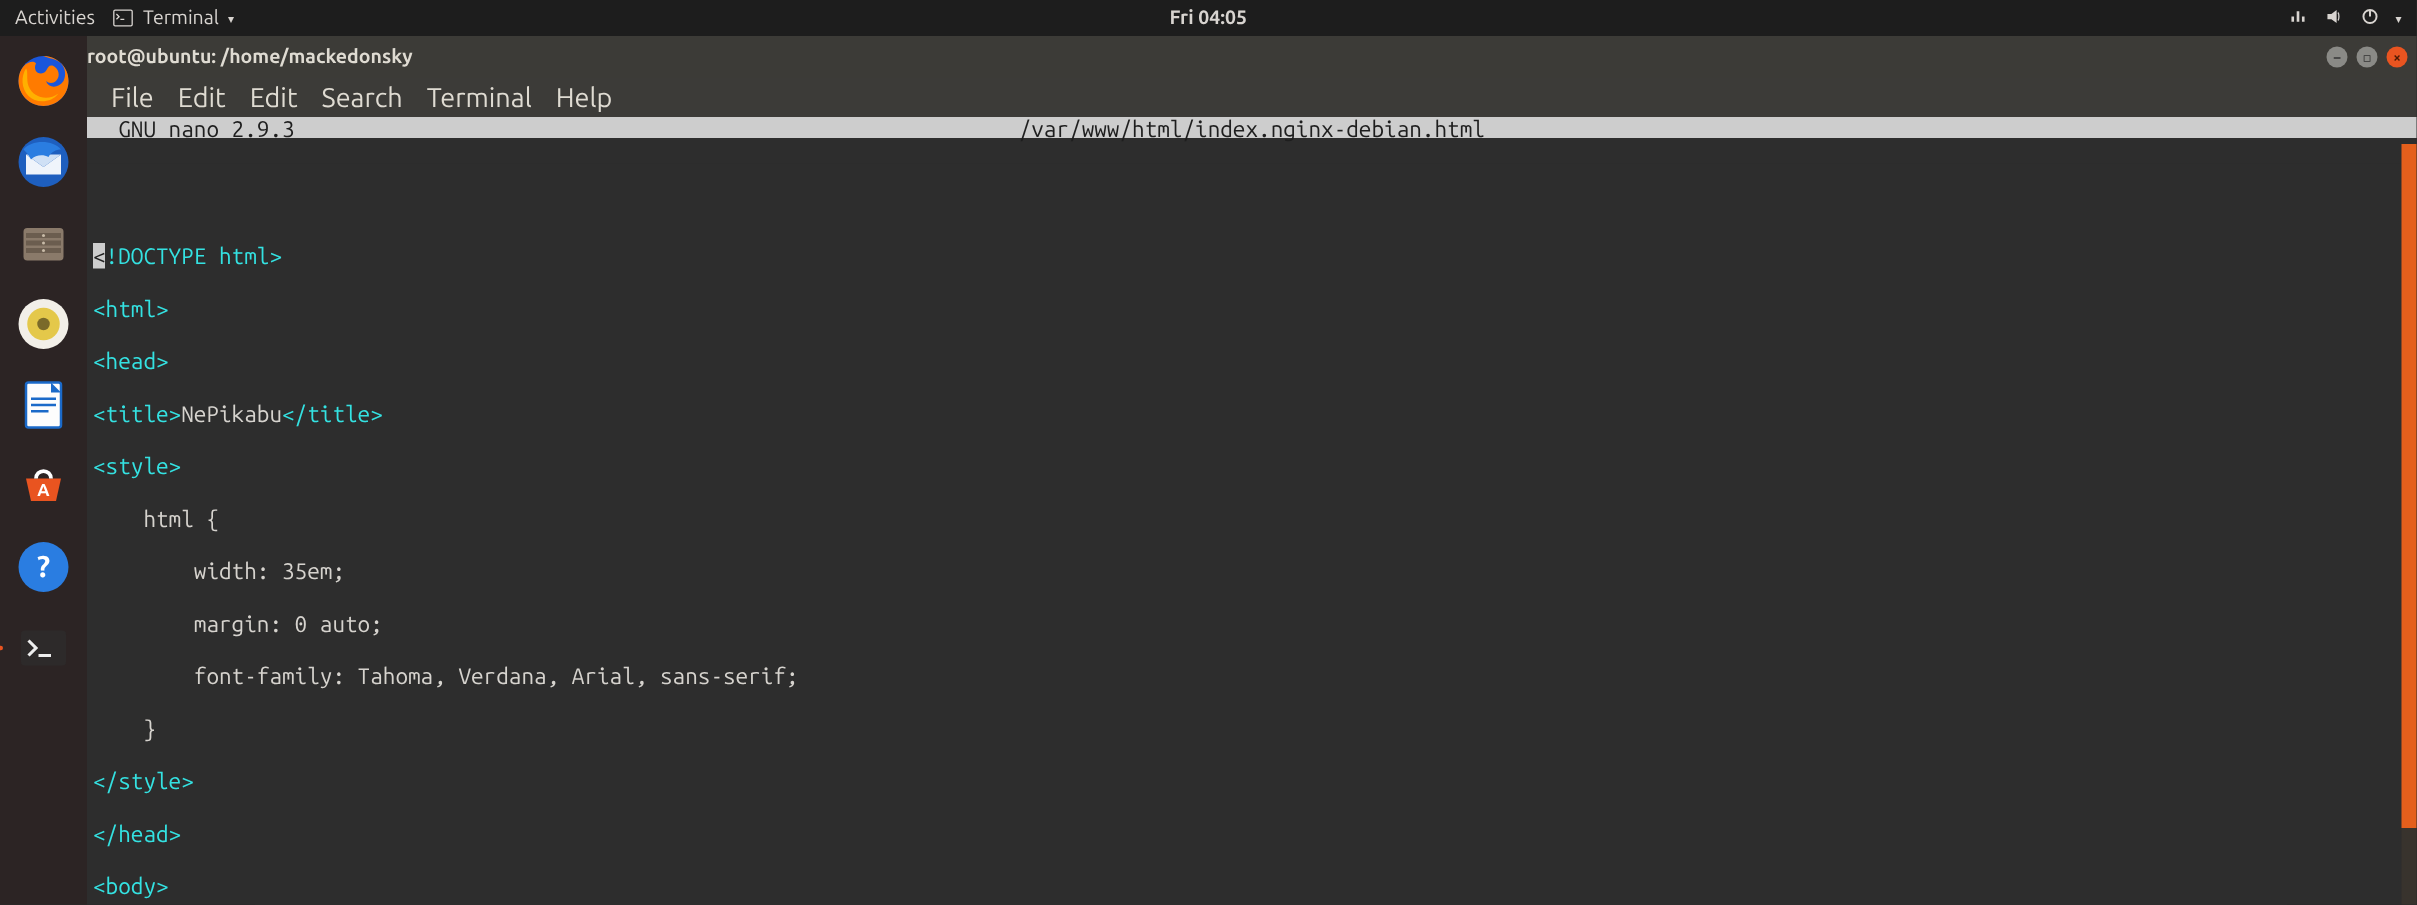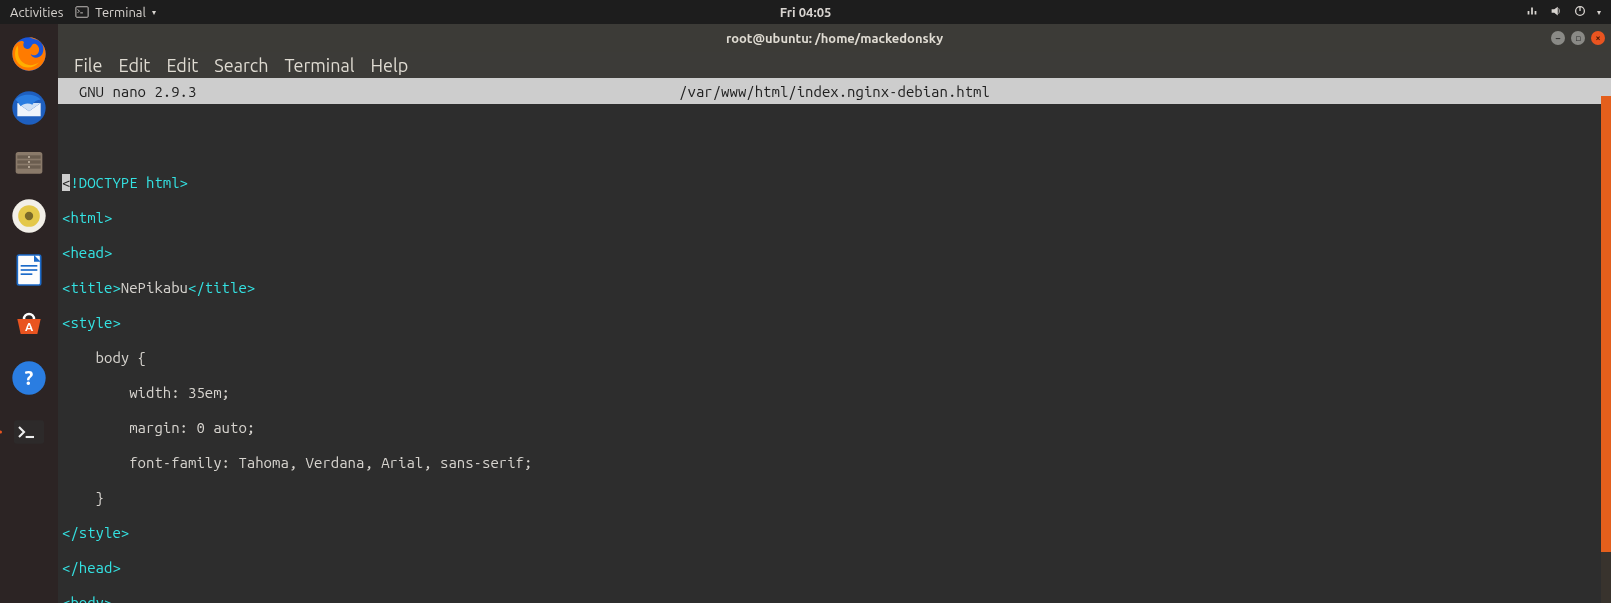--- a/index.html
+++ b/index.html
@@ -73,21 +73,20 @@
   flex-direction: column;
   background: #2d2d2d;
   position: relative;
 }
 .titlebar {
   height: 28px;
   background: linear-gradient(#3c3b37, #3c3b37);
   color: #dfdbd2;
   display: flex;
   align-items: center;
-  justify-content: center;
   font-size: 13px;
   font-weight: bold;
   position: relative;
 }
 .window-controls {
   position: absolute;
   right: 6px; top: 50%; transform: translateY(-50%);
   display: flex; gap: 6px;
 }
 .win-btn {
@@ -104,21 +103,21 @@
   background: #3c3b38;
   color: #dfdbd2;
   display: flex;
   align-items: center;
   padding: 0 8px;
   font-size: 18px;
 }
 .menubar .menu-item { padding: 0 8px; }
 
 .nano-header {
-  height: 26px;
+  height: 14px;
   background: #cdcdcd;
   color: #1e1e1e;
   font-family: "Ubuntu Mono", "DejaVu Sans Mono", monospace;
   font-size: 15px;
   display: flex;
   align-items: center;
   padding: 0 4px;
   position: relative;
 }
 .nano-header .nano-version { }
@@ -282,21 +281,21 @@
       <span class="nano-file">/var/www/html/index.nginx-debian.html</span>
     </div>
 
     <div class="editor">
 <div>&nbsp;</div>
 <div><span class="cursor-inv">&lt;</span><span class="t-cyan">!DOCTYPE html&gt;</span></div>
 <div><span class="t-cyan">&lt;html&gt;</span></div>
 <div><span class="t-cyan">&lt;head&gt;</span></div>
 <div><span class="t-cyan">&lt;title&gt;</span><span>NePikabu</span><span class="t-cyan">&lt;/title&gt;</span></div>
 <div><span class="t-cyan">&lt;style&gt;</span></div>
-<div><span>    body {</span></div>
+<div><span>    html {</span></div>
 <div><span>        width: 35em;</span></div>
 <div><span>        margin: 0 auto;</span></div>
 <div><span>        font-family: Tahoma, Verdana, Arial, sans-serif;</span></div>
 <div><span>    }</span></div>
 <div><span class="t-cyan">&lt;/style&gt;</span></div>
 <div><span class="t-cyan">&lt;/head&gt;</span></div>
 <div><span class="t-cyan">&lt;body&gt;</span></div>
 
 
 

